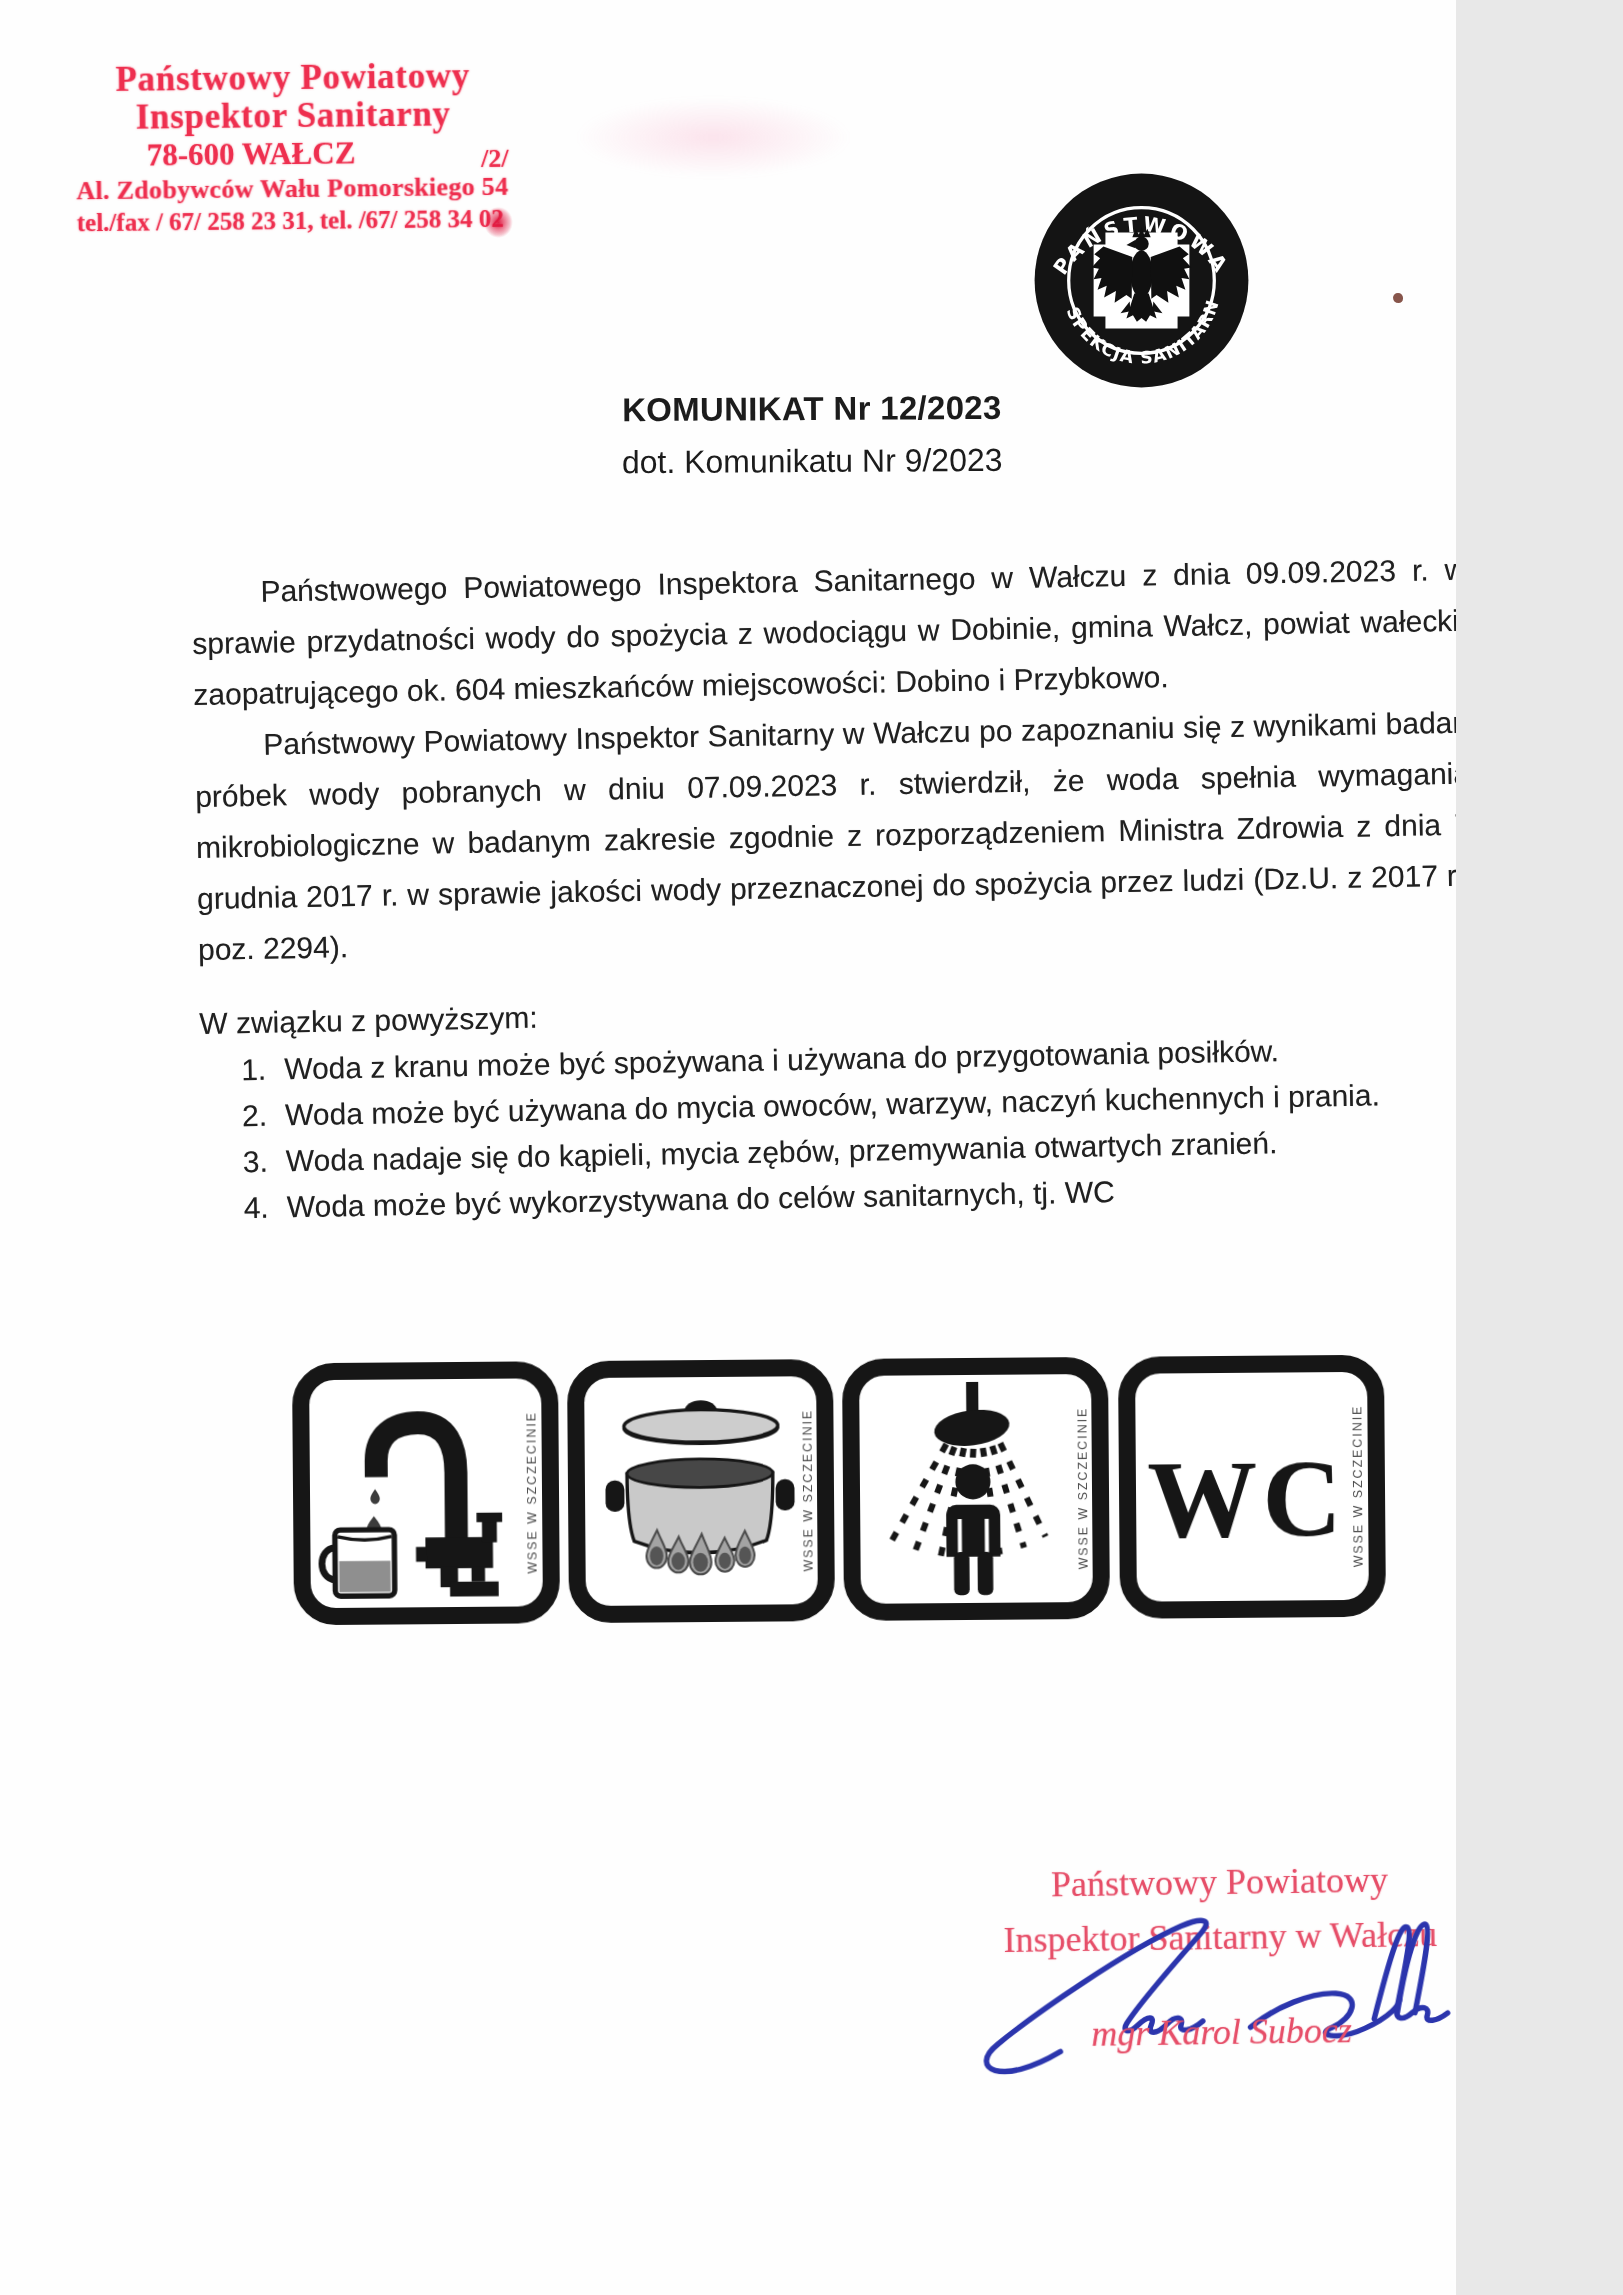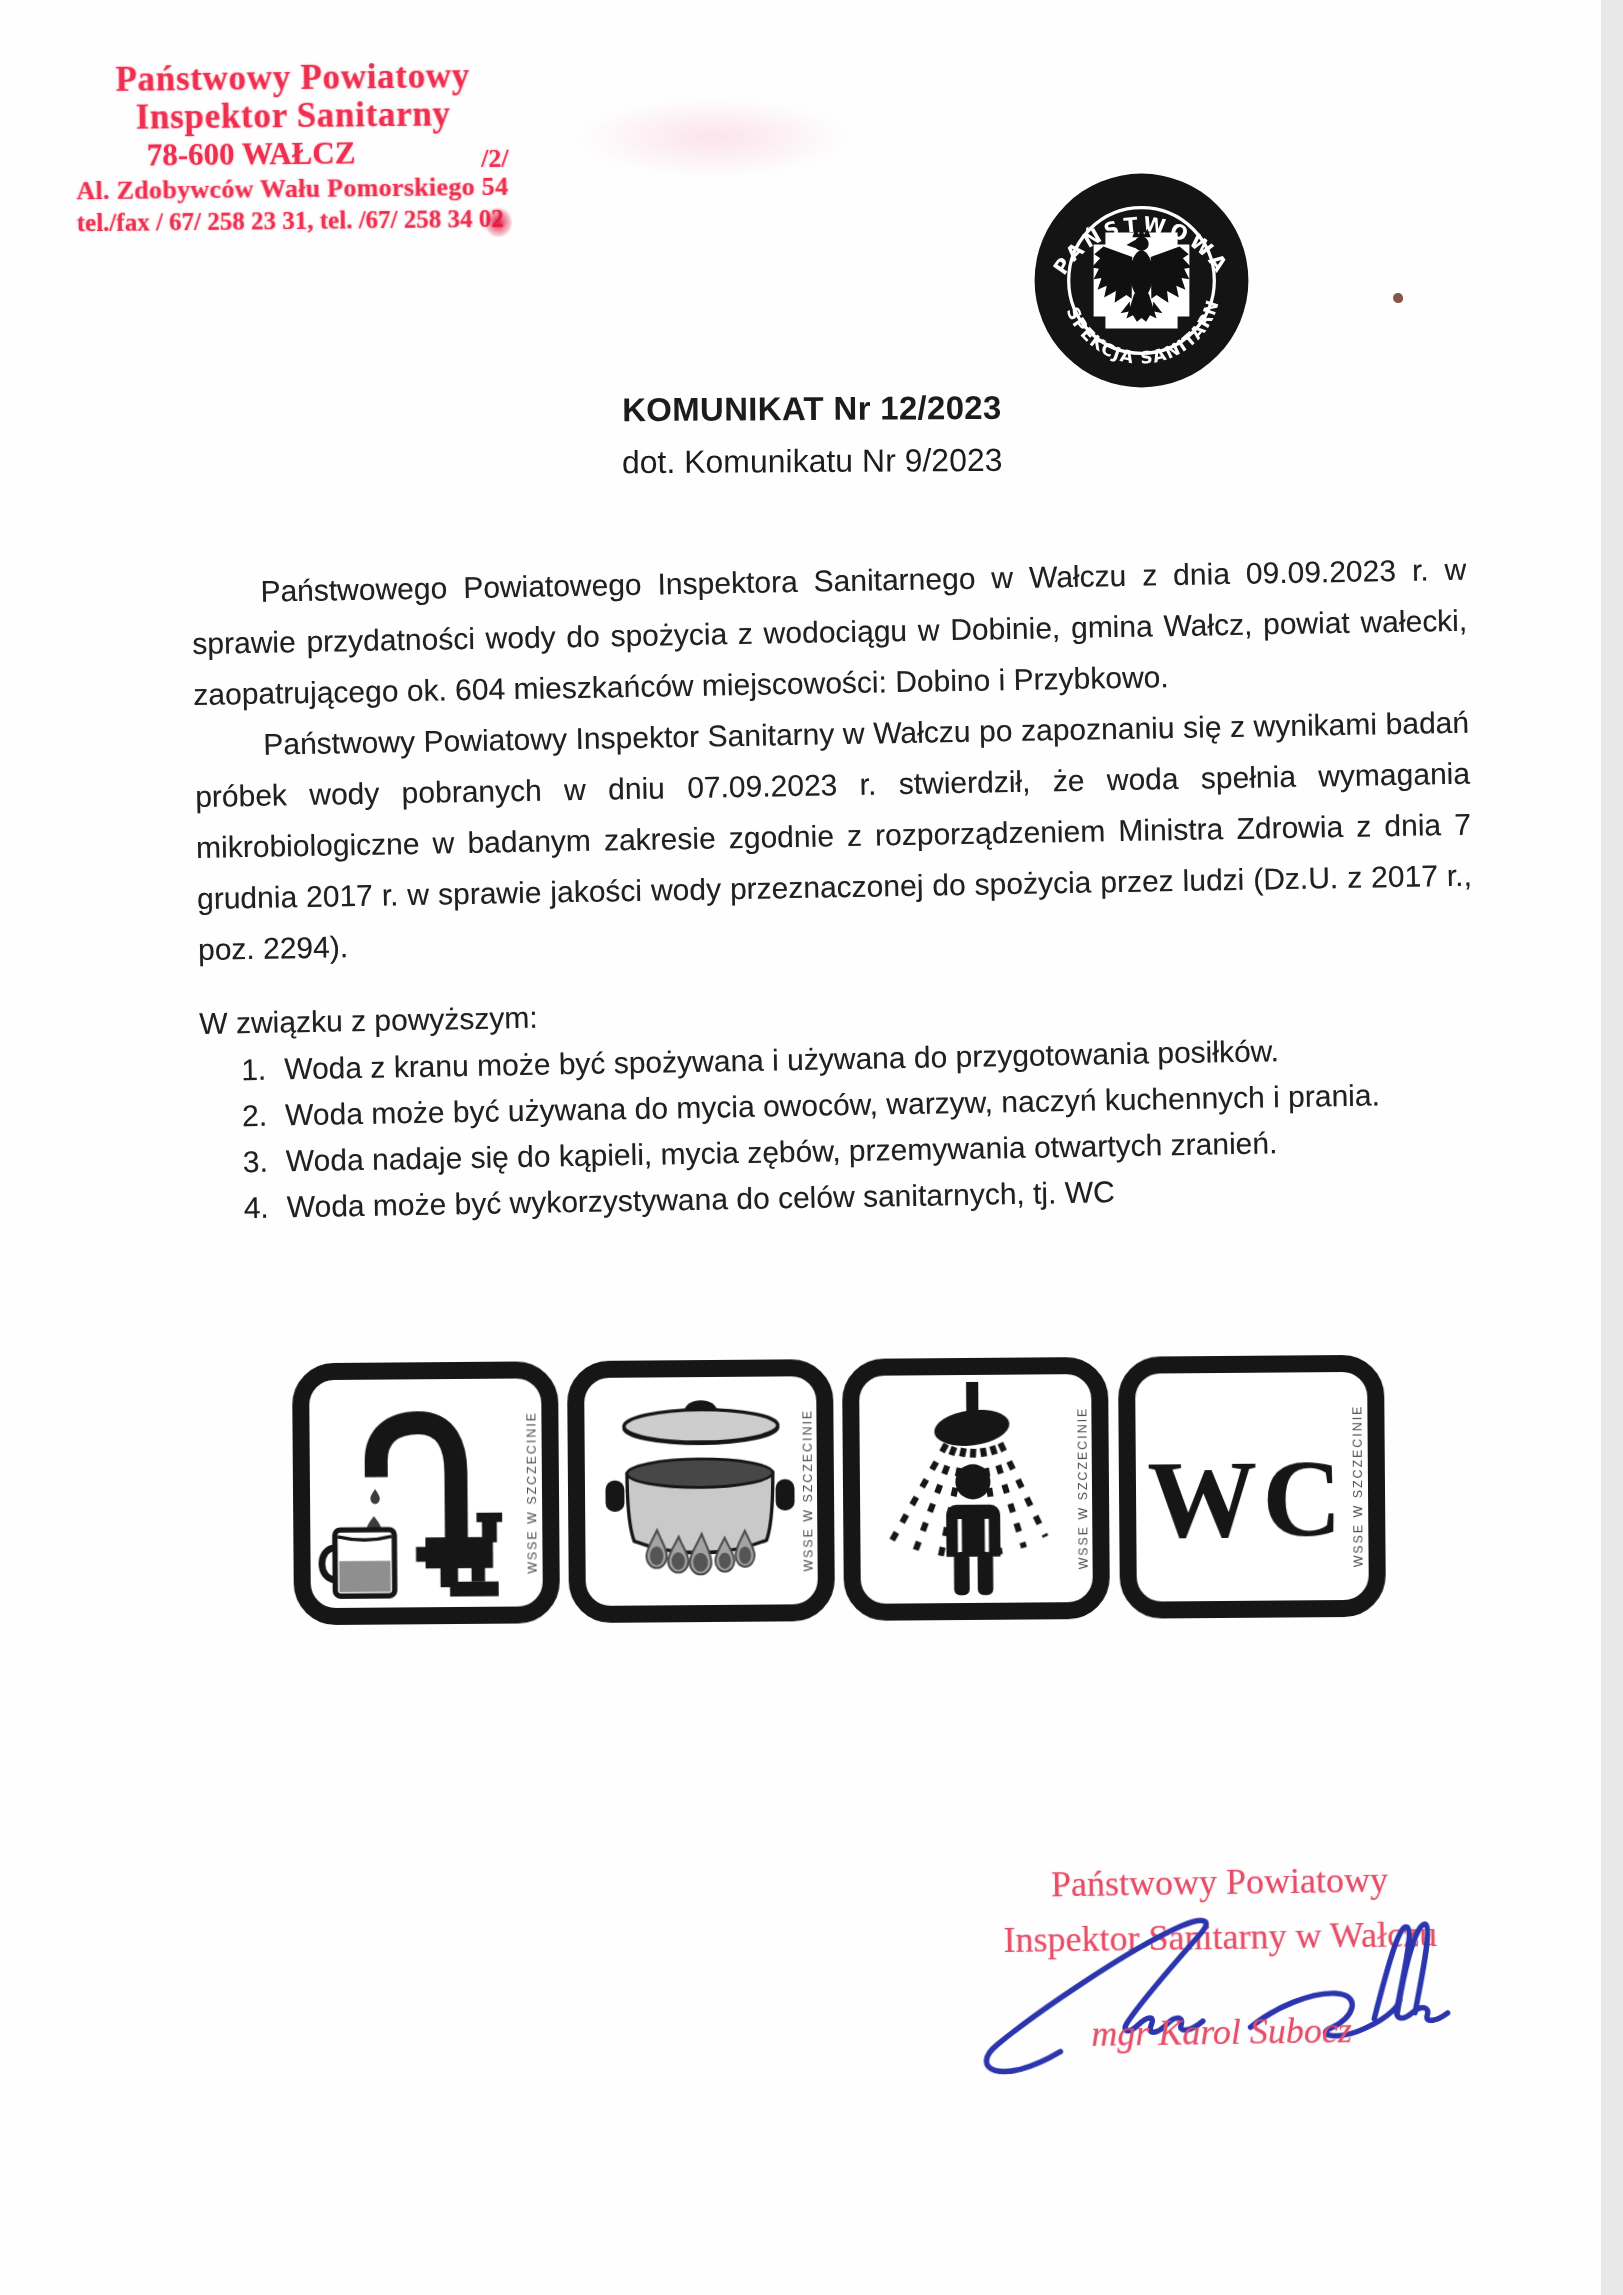--- a/index.html
+++ b/index.html
@@ -1,17 +1,17 @@
 <!DOCTYPE html>
 <html style="font-size:10.5px"><head>
 <meta charset="utf-8">
 <style>
   html,body{margin:0;padding:0;background:#e8e8e8;}
   .page{
-    position:relative; width:1601px; height:2295px;
+    position:relative; width:1456px; height:2295px;
     background:#fefefe; overflow:hidden;
     font-family:"Liberation Sans", sans-serif;
   }
 
   
   .stamp-top{
     position:absolute; left:76px; top:59px; width:435px;
     color:#ee2f4f;
     font-family:"Liberation Serif", serif; font-weight:bold;
     transform:rotate(-0.6deg);

